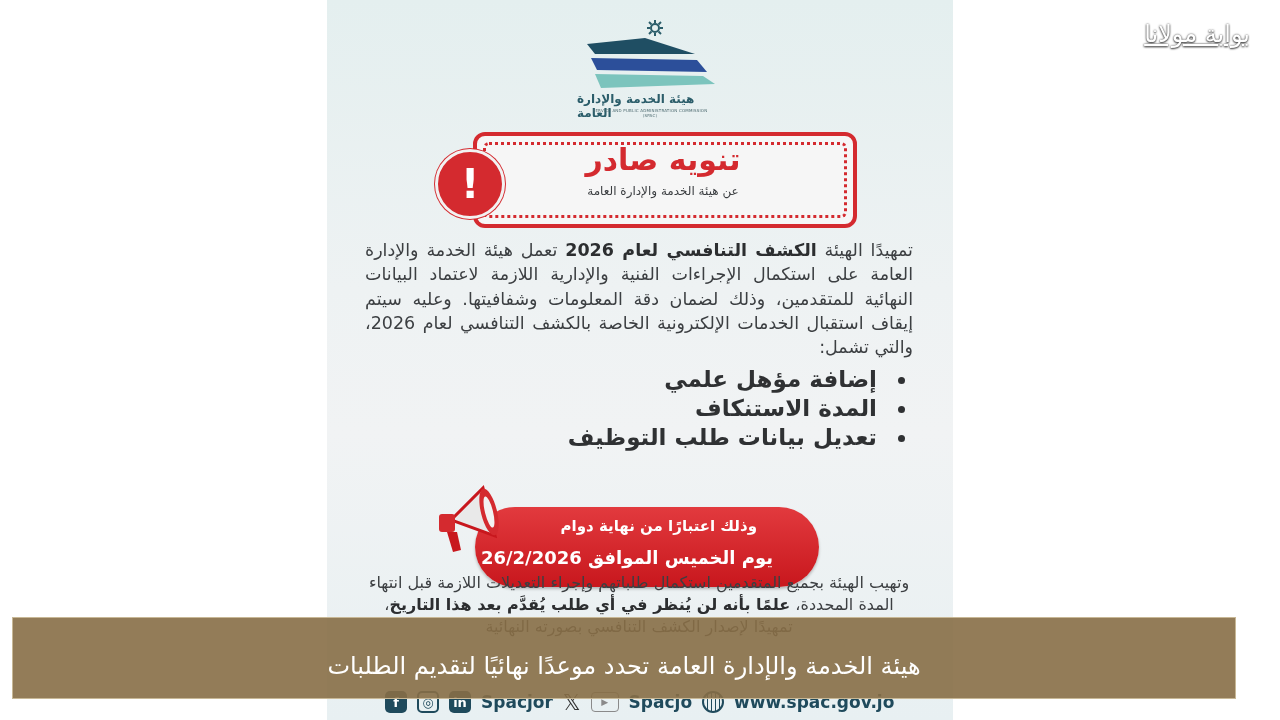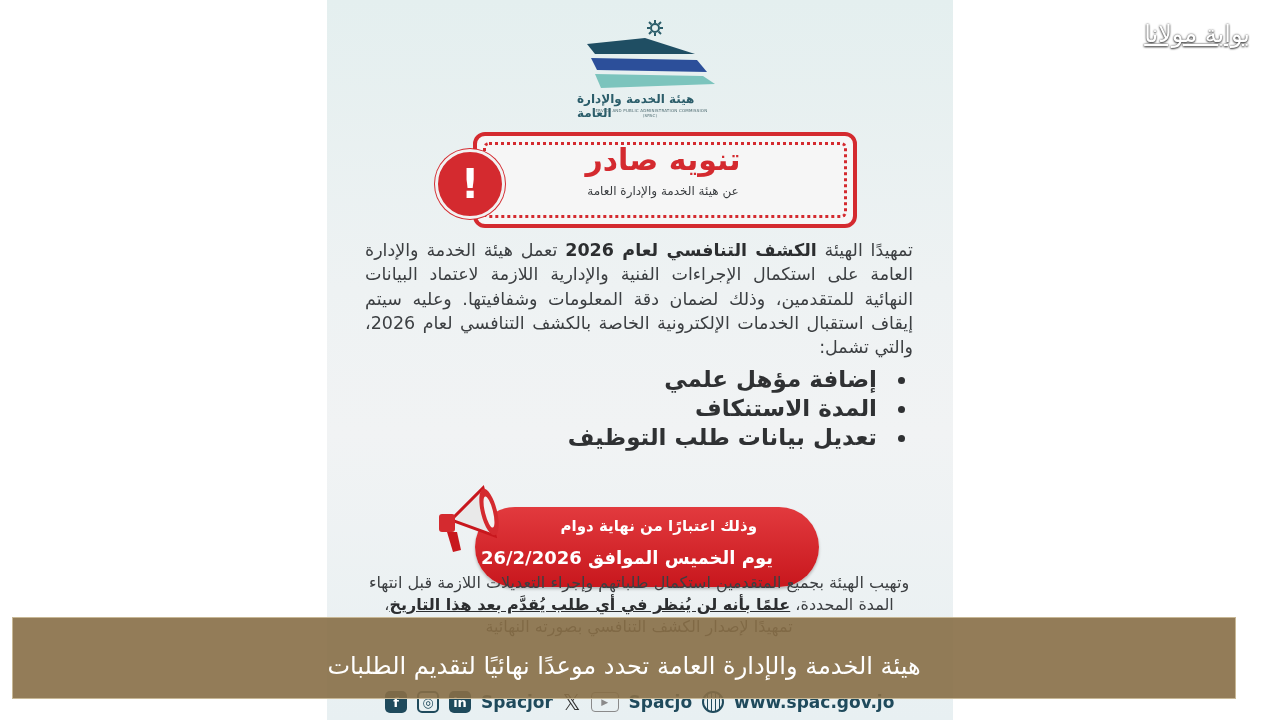--- a/index.html
+++ b/index.html
@@ -89,21 +89,21 @@
     position: absolute; right: 46px; top: 40px; font-size: 18px; font-weight: bold;
     color: #fff; direction: rtl;
   }
   .megaphone { position: absolute; left: 104px; top: 480px; width: 74px; height: 80px; }
   
   .para2 {
     position: absolute; left: 38px; top: 572px; width: 548px;
     direction: rtl; text-align: center;
     font-size: 16px; line-height: 22px; color: #3c3f42;
   }
-  .para2 .u { font-weight: bold; text-decoration: underline; color: #2c2e30; }
+  .para2 .u { font-weight: bold; color: #2c2e30; }
   
   .footer {
     position: absolute; left: 58px; top: 688px; width: 520px; height: 28px;
     display: flex; align-items: center; gap: 10px; direction: ltr;
     color: #1f4a5c; font-weight: bold; font-size: 17px;
   }
   .soc {
     display: inline-flex; align-items: center; justify-content: center;
     width: 22px; height: 22px; border-radius: 5px; background: #1f4a5c; color: #fff;
     font-size: 13px; font-weight: bold;

